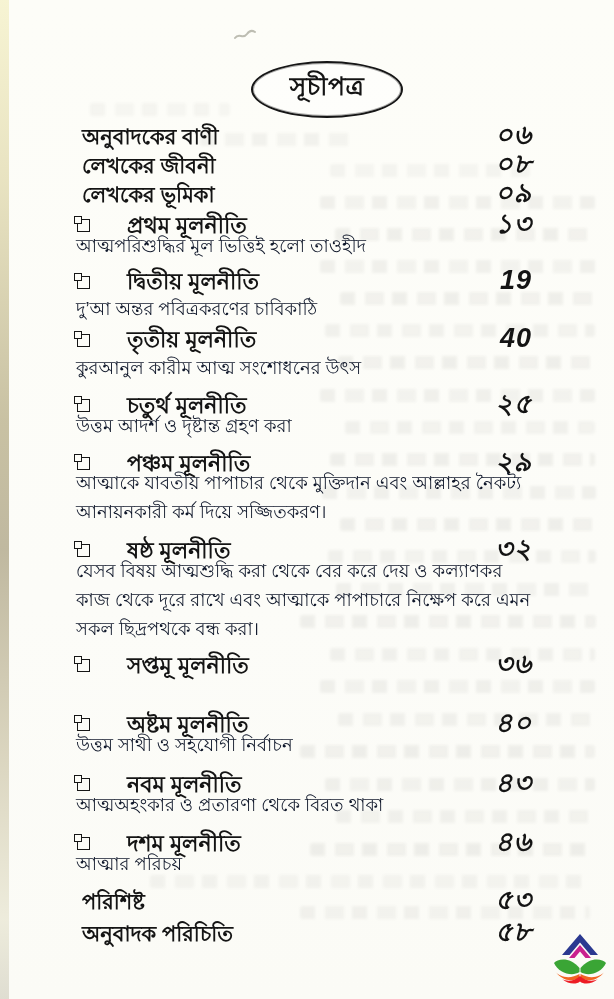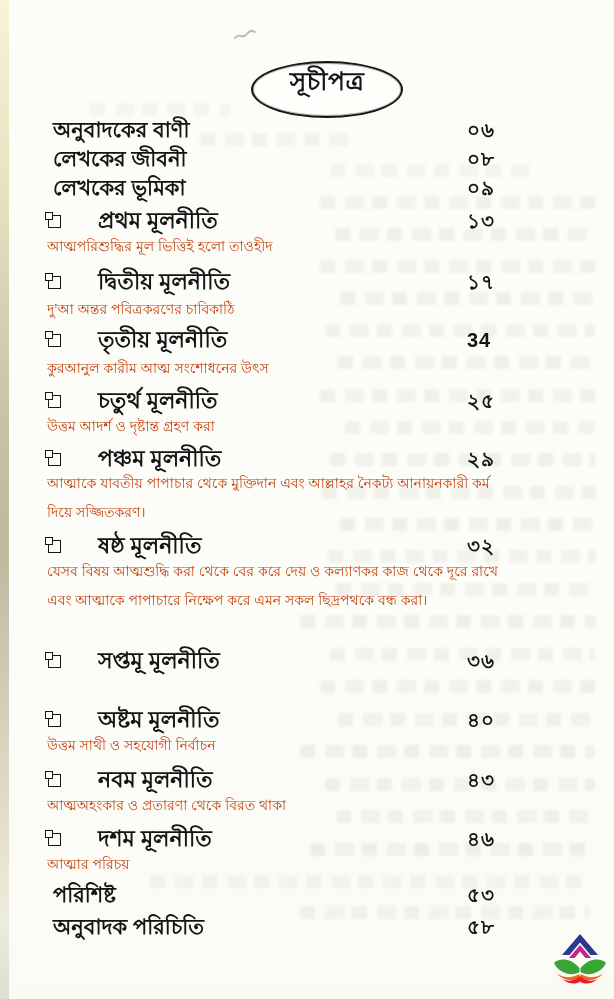--- a/index.html
+++ b/index.html
@@ -35,43 +35,43 @@
     opacity: .16;
   }
 
   
   .squiggle { position: absolute; left: 233px; top: 26px; opacity: .55; }
 
   
   .title-oval {
     position: absolute; left: 251px; top: 61px; width: 148px; height: 53px;
     border: 2.5px solid #161616; border-radius: 50%;
-    display: flex; justify-content: center;
+    display: flex; align-items: center; justify-content: center;
     box-shadow: inset 0 0 0 1px rgba(20,20,20,.35);
     background: rgba(255,255,255,.4);
   }
   .title-oval .txt {
     font-size: 25px; font-weight: bold; letter-spacing: .5px;
     transform: translateY(-1px);
   }
 
   
-  .toc { position: absolute; left: 47px; top: 0; width: 456px; height: 880px; }
+  .toc { position: absolute; left: 76px; top: 0; width: 456px; height: 880px; }
   .row {
     position: absolute; left: 0; right: 0;
     display: flex; align-items: baseline;
   }
   .row .t { flex: 1 1 auto; }
-  .row .p { flex: 0 0 auto; min-width: 36px; font-weight: bold; font-size: 20px; letter-spacing: 1px; }
+  .row .p { flex: 0 0 auto; text-align: right; min-width: 36px; font-weight: bold; font-size: 27px; letter-spacing: 1px; font-style: italic; }
   .plain { font-weight: bold; font-size: 21px; padding-left: 6px; }
   .head  { font-weight: bold; font-size: 22px; padding-left: 1px; }
   .head .t { padding-left: 7px; margin-left: 30px; }
   .sub {
     position: absolute; left: 0; width: 462px;
-    font-size: 14px; line-height: 29px; color: #c2410c;
+    font-size: 18px; line-height: 29px; color: #0f172a;
   }
 
   
   .bullet {
     position: relative; display: inline-block;
     width: 11px; height: 11px;
     border: 1.6px solid #161616;
     align-self: center; flex: 0 0 auto;
     background: transparent;
   }
@@ -144,28 +144,28 @@
   <div class="row head" style="top:203px">
     <span class="bullet"></span>
     <span class="t">প্রথম মূলনীতি</span>
     <span class="p">১৩</span>
   </div>
   <div class="sub" style="top:232px">আত্মপরিশুদ্ধির মূল ভিত্তিই হলো তাওহীদ</div>
 
   <div class="row head" style="top:264px">
     <span class="bullet"></span>
     <span class="t">দ্বিতীয় মূলনীতি</span>
-    <span class="p">১৭</span>
+    <span class="p">19</span>
   </div>
   <div class="sub" style="top:295px">দু’আ অন্তর পবিত্রকরণের চাবিকাঠি</div>
 
   <div class="row head" style="top:322px">
     <span class="bullet"></span>
     <span class="t">তৃতীয় মূলনীতি</span>
-    <span class="p">34</span>
+    <span class="p">40</span>
   </div>
   <div class="sub" style="top:354px">কুরআনুল কারীম আত্ম সংশোধনের উৎস</div>
 
   <div class="row head" style="top:383px">
     <span class="bullet"></span>
     <span class="t">চতুর্থ মূলনীতি</span>
     <span class="p">২৫</span>
   </div>
   <div class="sub" style="top:412px">উত্তম আদর্শ ও দৃষ্টান্ত গ্রহণ করা</div>
 

